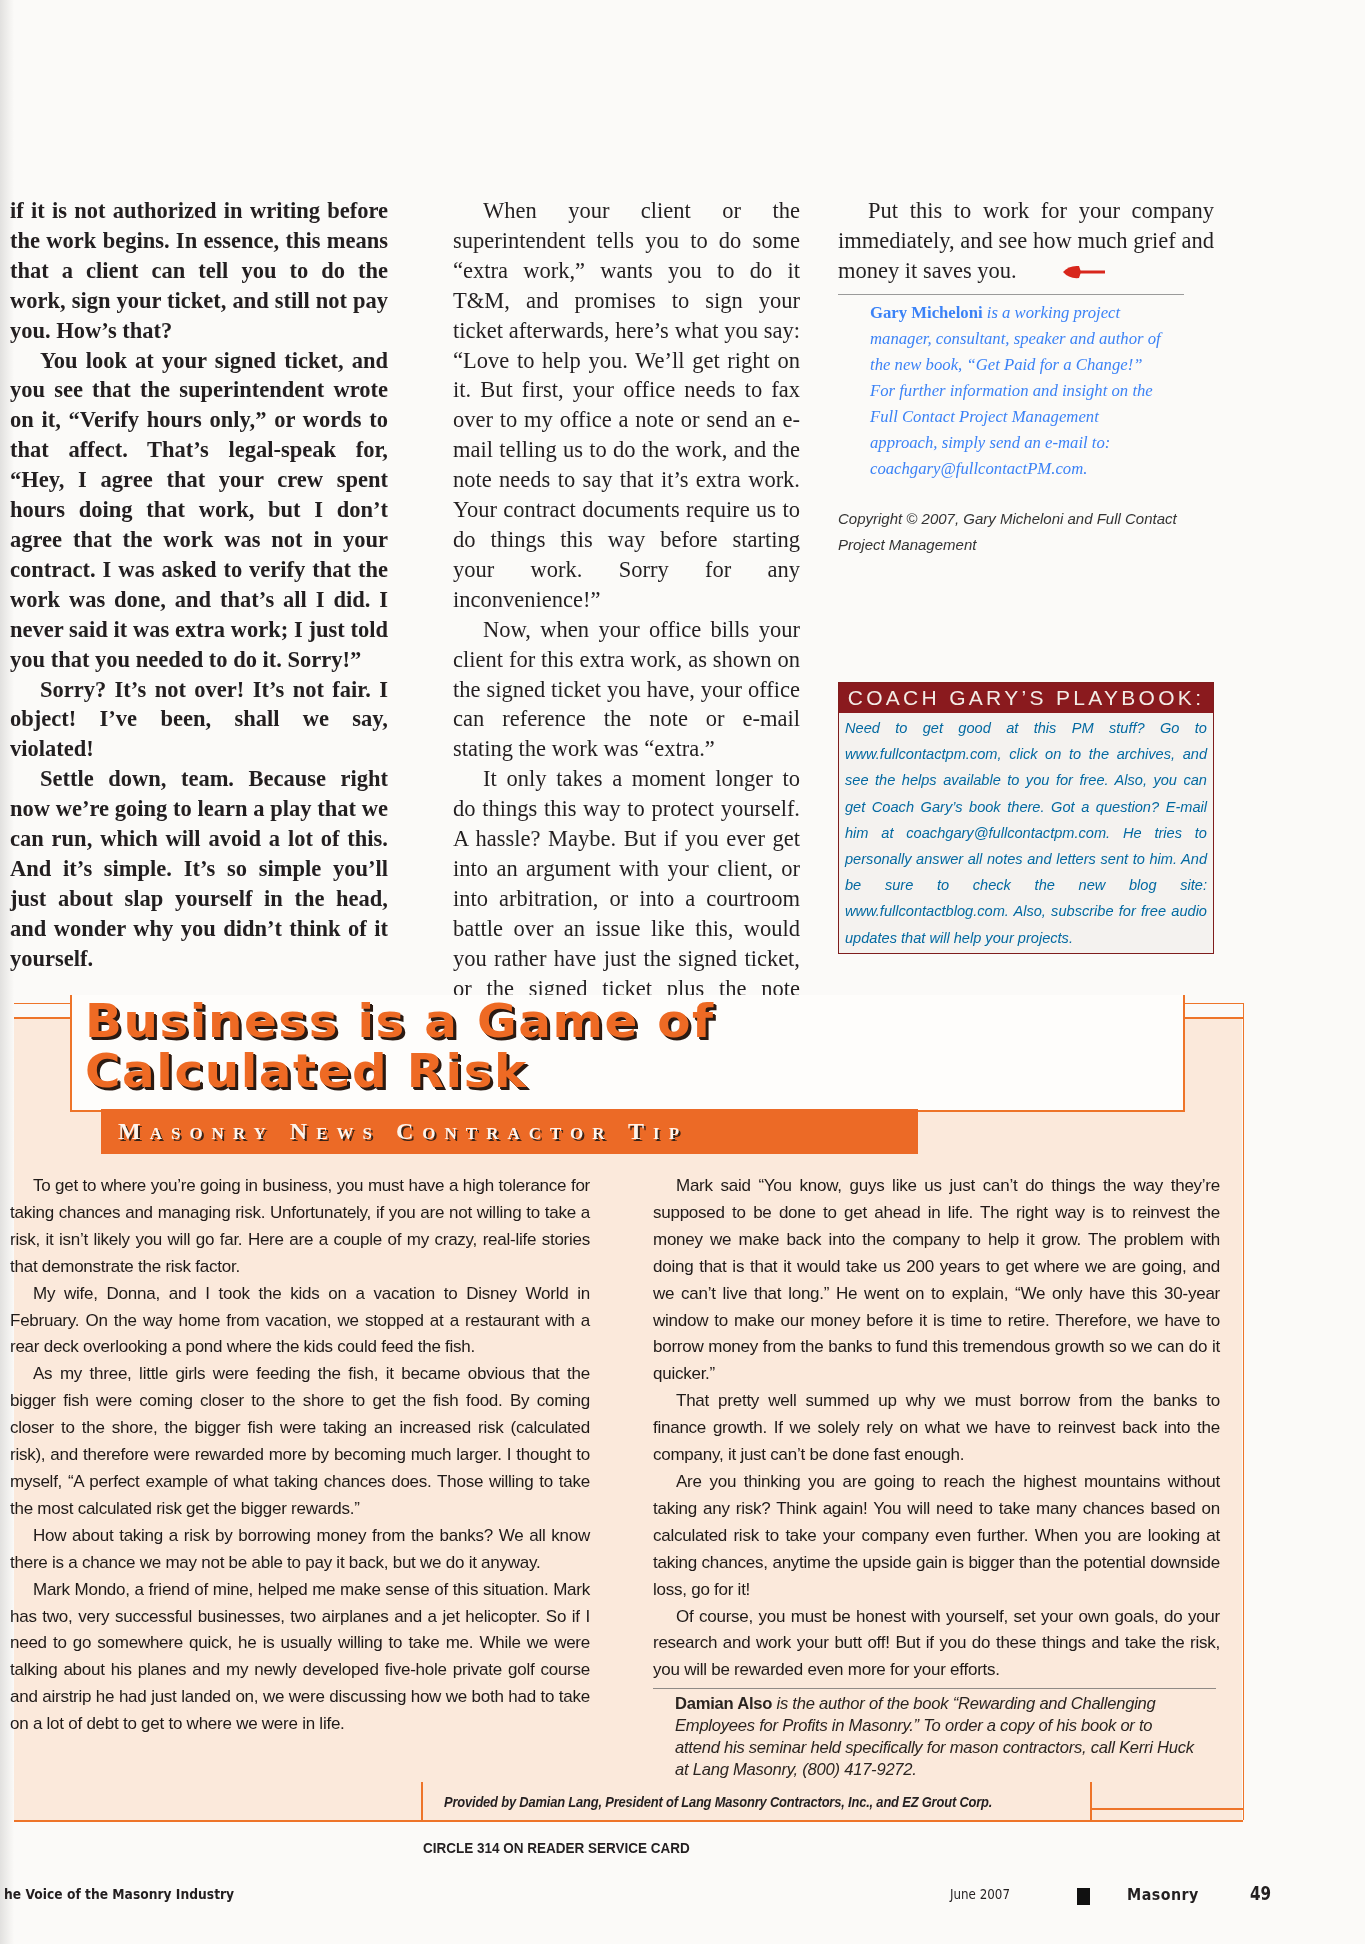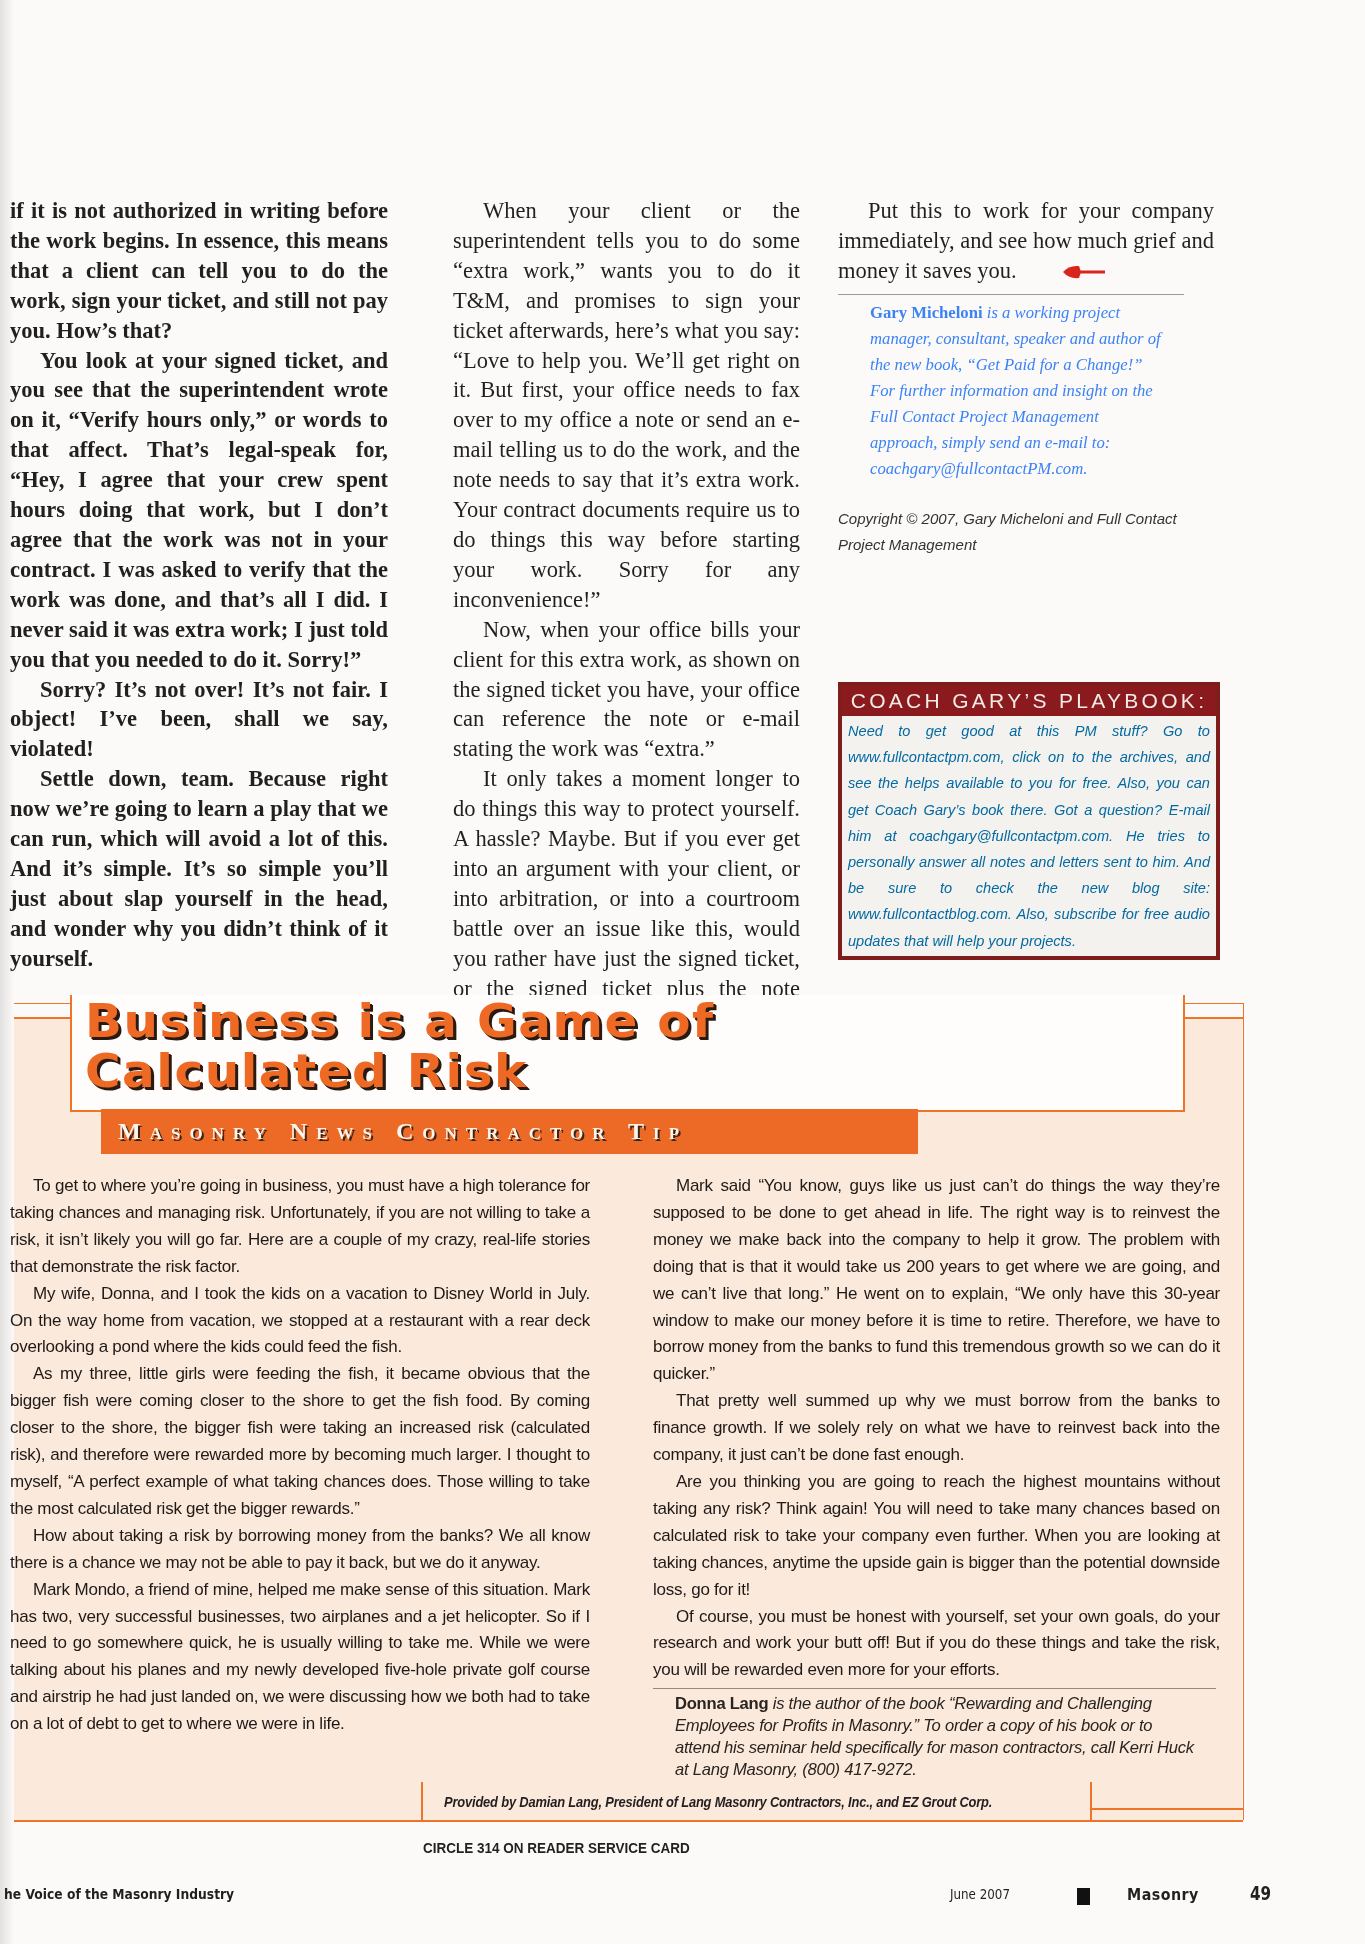--- a/index.html
+++ b/index.html
@@ -31,21 +31,21 @@
     margin:5px 0 0 32px; text-align:left; width:300px; color:#3b82f6;
   }
   .bio b { font-style:normal; font-weight:bold; }
   .copyright {
     font-family:"Liberation Sans", "DejaVu Sans", sans-serif;
     font-style:italic; font-size:15px; line-height:26px;
     margin-top:24px; text-align:left; color:#333;
   }
   .playbook {
     position:absolute; left:838px; top:682px; width:374px;
-    border:4px solid #7f1d1d; background:#f4f2ef;
+    border:1px solid #7f1d1d; background:#f4f2ef;
   }
   .playbook-header {
     background:#8a1a1e; color:#f3ece6;
     font-family:"Liberation Sans", "DejaVu Sans", sans-serif;
     font-size:21px; letter-spacing:3.3px; text-align:center;
     padding:1px 0 1px 0; line-height:28px;
   }
   .playbook-body {
     font-family:"Liberation Sans", "DejaVu Sans", sans-serif;
     font-size:14.6px; line-height:26.2px; text-align:justify;
@@ -176,33 +176,33 @@
 
 <div class="callout-title">
   <div>Business is a Game of</div>
   <div>Calculated Risk</div>
 </div>
 <div class="callout-banner"></div>
 <div class="callout-banner-text">Masonry News Contractor Tip</div>
 
 <div class="tip-col" id="tip1">
   <p>To get to where you’re going in business, you must have a high tolerance for taking chances and managing risk. Unfortunately, if you are not willing to take a risk, it isn’t likely you will go far. Here are a couple of my crazy, real-life stories that demonstrate the risk factor.</p>
-  <p>My wife, Donna, and I took the kids on a vacation to Disney World in July. On the way home from vacation, we stopped at a restaurant with a rear deck overlooking a pond where the kids could feed the fish.</p>
+  <p>My wife, Donna, and I took the kids on a vacation to Disney World in February. On the way home from vacation, we stopped at a restaurant with a rear deck overlooking a pond where the kids could feed the fish.</p>
   <p>As my three, little girls were feeding the fish, it became obvious that the bigger fish were coming closer to the shore to get the fish food. By coming closer to the shore, the bigger fish were taking an increased risk (calculated risk), and therefore were rewarded more by becoming much larger. I thought to myself, “A perfect example of what taking chances does. Those willing to take the most calculated risk get the bigger rewards.”</p>
   <p>How about taking a risk by borrowing money from the banks? We all know there is a chance we may not be able to pay it back, but we do it anyway.</p>
   <p>Mark Mondo, a friend of mine, helped me make sense of this situation. Mark has two, very successful businesses, two airplanes and a jet helicopter. So if I need to go somewhere quick, he is usually willing to take me. While we were talking about his planes and my newly developed five-hole private golf course and airstrip he had just landed on, we were discussing how we both had to take on a lot of debt to get to where we were in life.</p>
 </div>
 
 <div class="tip-col" id="tip2">
   <p>Mark said “You know, guys like us just can’t do things the way they’re supposed to be done to get ahead in life. The right way is to reinvest the money we make back into the company to help it grow. The problem with doing that is that it would take us 200 years to get where we are going, and we can’t live that long.” He went on to explain, “We only have this 30-year window to make our money before it is time to retire. Therefore, we have to borrow money from the banks to fund this tremendous growth so we can do it quicker.”</p>
   <p>That pretty well summed up why we must borrow from the banks to finance growth. If we solely rely on what we have to reinvest back into the company, it just can’t be done fast enough.</p>
   <p>Are you thinking you are going to reach the highest mountains without taking any risk? Think again! You will need to take many chances based on calculated risk to take your company even further. When you are looking at taking chances, anytime the upside gain is bigger than the potential downside loss, go for it!</p>
   <p>Of course, you must be honest with yourself, set your own goals, do your research and work your butt off! But if you do these things and take the risk, you will be rewarded even more for your efforts.</p>
   <div class="tip-bio-rule"></div>
-  <div class="tip-bio"><b>Donna Lang</b><span> is the author of the book “Rewarding and Challenging Employees for Profits in Masonry.” To order a copy of his book or to attend his seminar held specifically for mason contractors, call Kerri Huck at Lang Masonry, (800) 417-9272.</span></div>
+  <div class="tip-bio"><b>Damian Also</b><span> is the author of the book “Rewarding and Challenging Employees for Profits in Masonry.” To order a copy of his book or to attend his seminar held specifically for mason contractors, call Kerri Huck at Lang Masonry, (800) 417-9272.</span></div>
 </div>
 
 <div class="credit-left-tick"></div>
 <div class="credit-right-tick"></div>
 <div class="credit-right-line"></div>
 <div class="credit-bottom"></div>
 <div class="credit-text">Provided by Damian Lang, President of Lang Masonry Contractors, Inc., and EZ Grout Corp.</div>
 
 <div class="circle-text">CIRCLE 314 ON READER SERVICE CARD</div>
 

